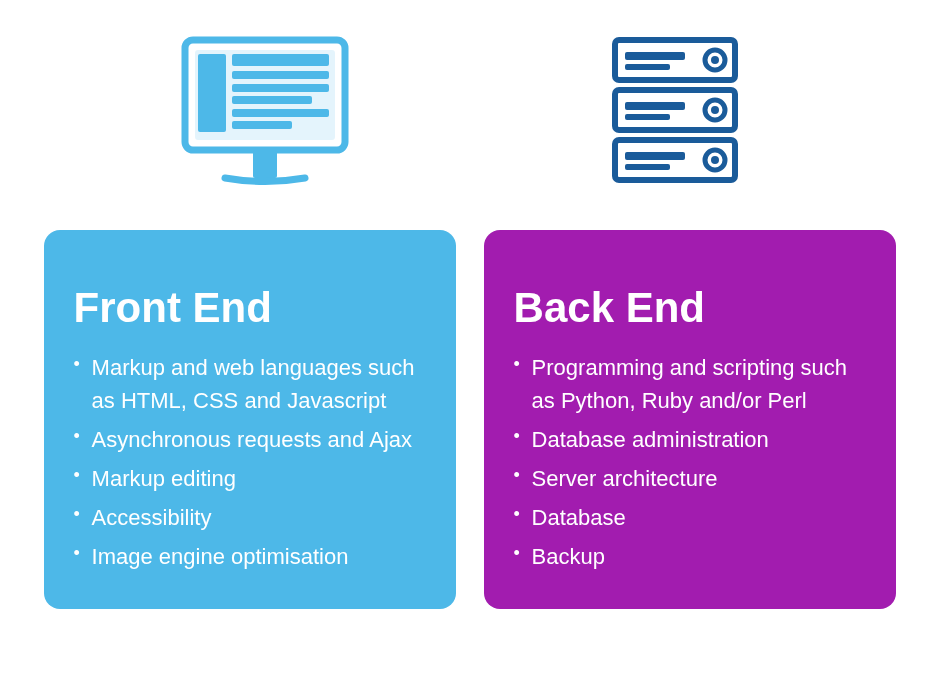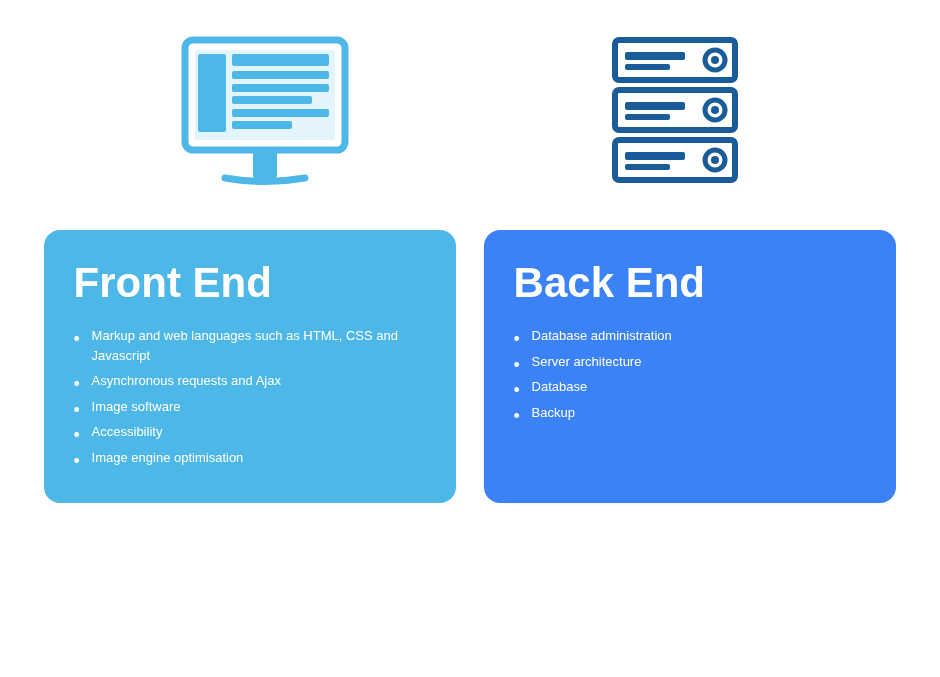--- a/index.html
+++ b/index.html
@@ -41,37 +41,38 @@
       padding: 30px 30px 30px 30px;
       width: 48%;
       color: white;
     }
 
     .card-frontend {
       background-color: #4db8e8;
     }
 
     .card-backend {
-      background-color: #3b82f6;
+      background-color: #a21caf;
     }
 
     .card-title {
       font-size: 42px;
       font-weight: 900;
       margin-bottom: 20px;
       line-height: 1.1;
+      margin-top: 25px;
     }
 
     .card ul {
       list-style: none;
       padding: 0;
     }
 
     .card ul li {
-      font-size: 13px;
+      font-size: 22px;
       line-height: 1.5;
       margin-bottom: 6px;
       padding-left: 18px;
       position: relative;
     }
 
     .card ul li::before {
       content: "•";
       position: absolute;
       left: 0;
@@ -141,28 +142,29 @@
   </div>
 </div>
 
 <div class="cards-row">
 
   <div class="card card-frontend">
     <div class="card-title">Front End</div>
     <ul>
     <li>Markup and web languages such as HTML, CSS and Javascript</li>
         <li>Asynchronous requests and Ajax</li>
-        <li>Image software</li>
+        <li>Markup editing</li>
         <li>Accessibility</li>
         <li>Image engine optimisation</li>
       </ul>
   </div>
 
   <div class="card card-backend">
     <div class="card-title">Back End</div>
     <ul>
+    <li>Programming and scripting such as Python, Ruby and/or Perl</li>
         <li>Database administration</li>
         <li>Server architecture</li>
         <li>Database</li>
         <li>Backup</li>
       </ul>
   </div>
 </div>
 
 </body></html>

